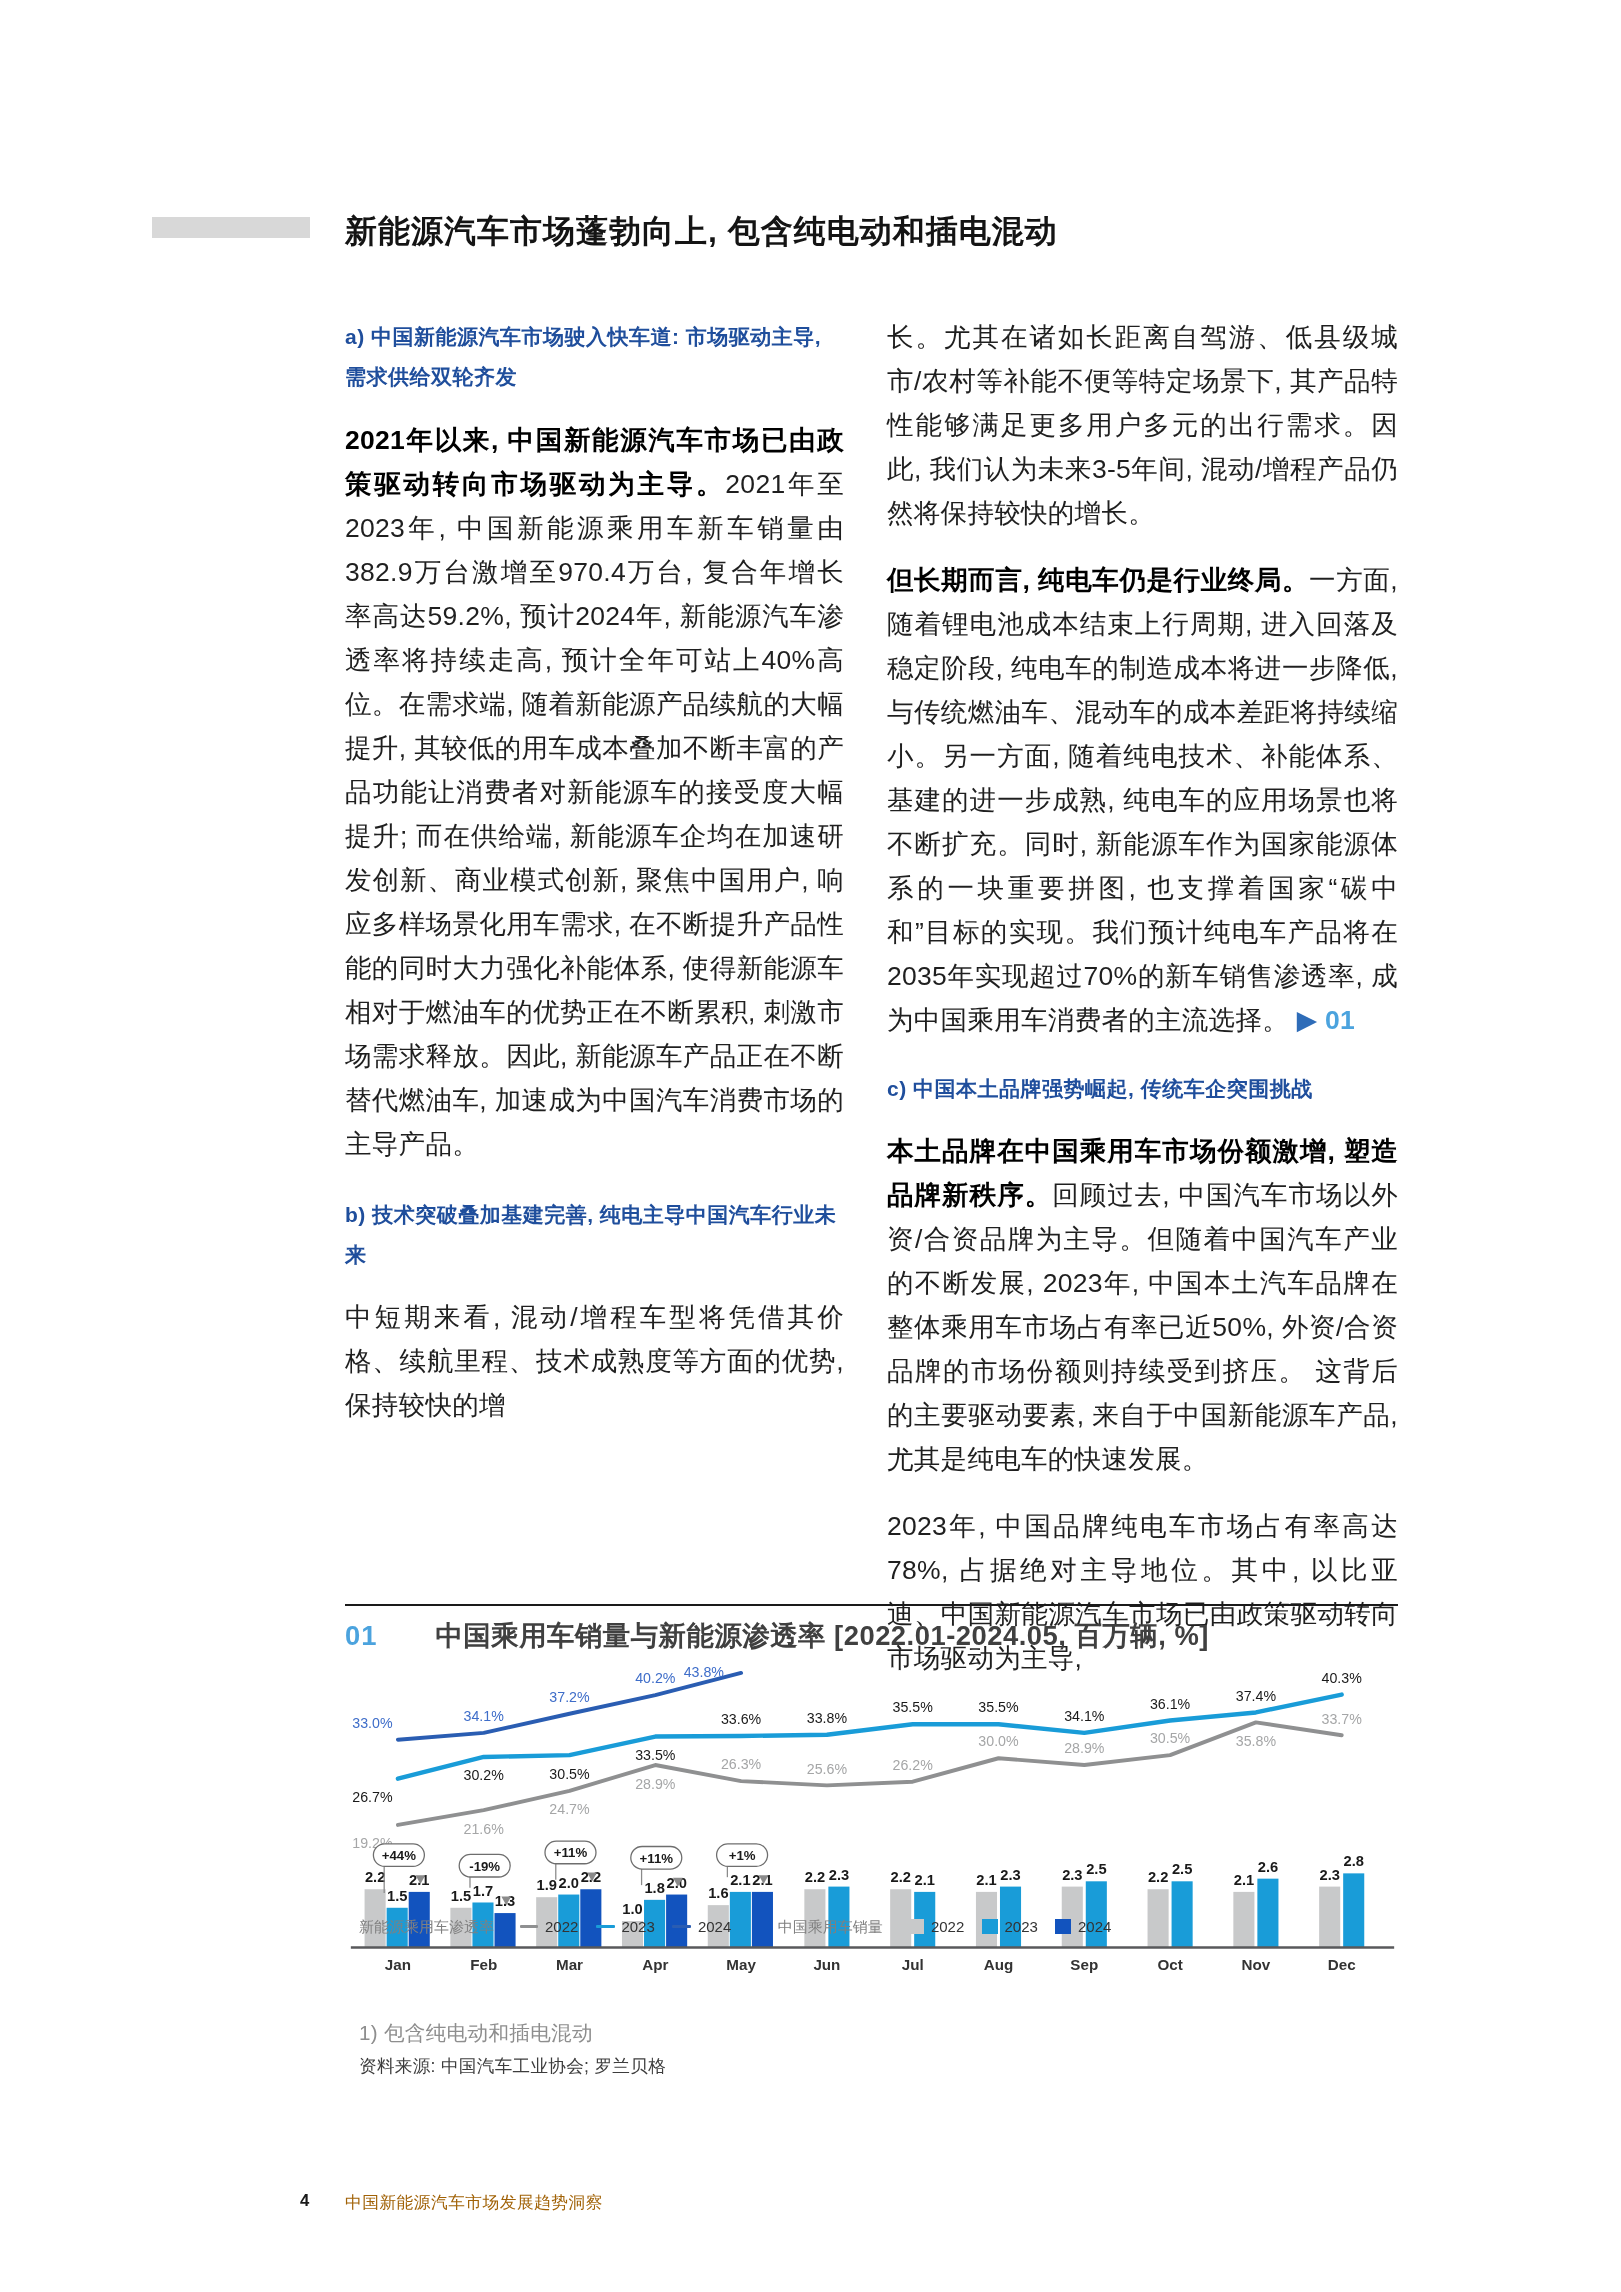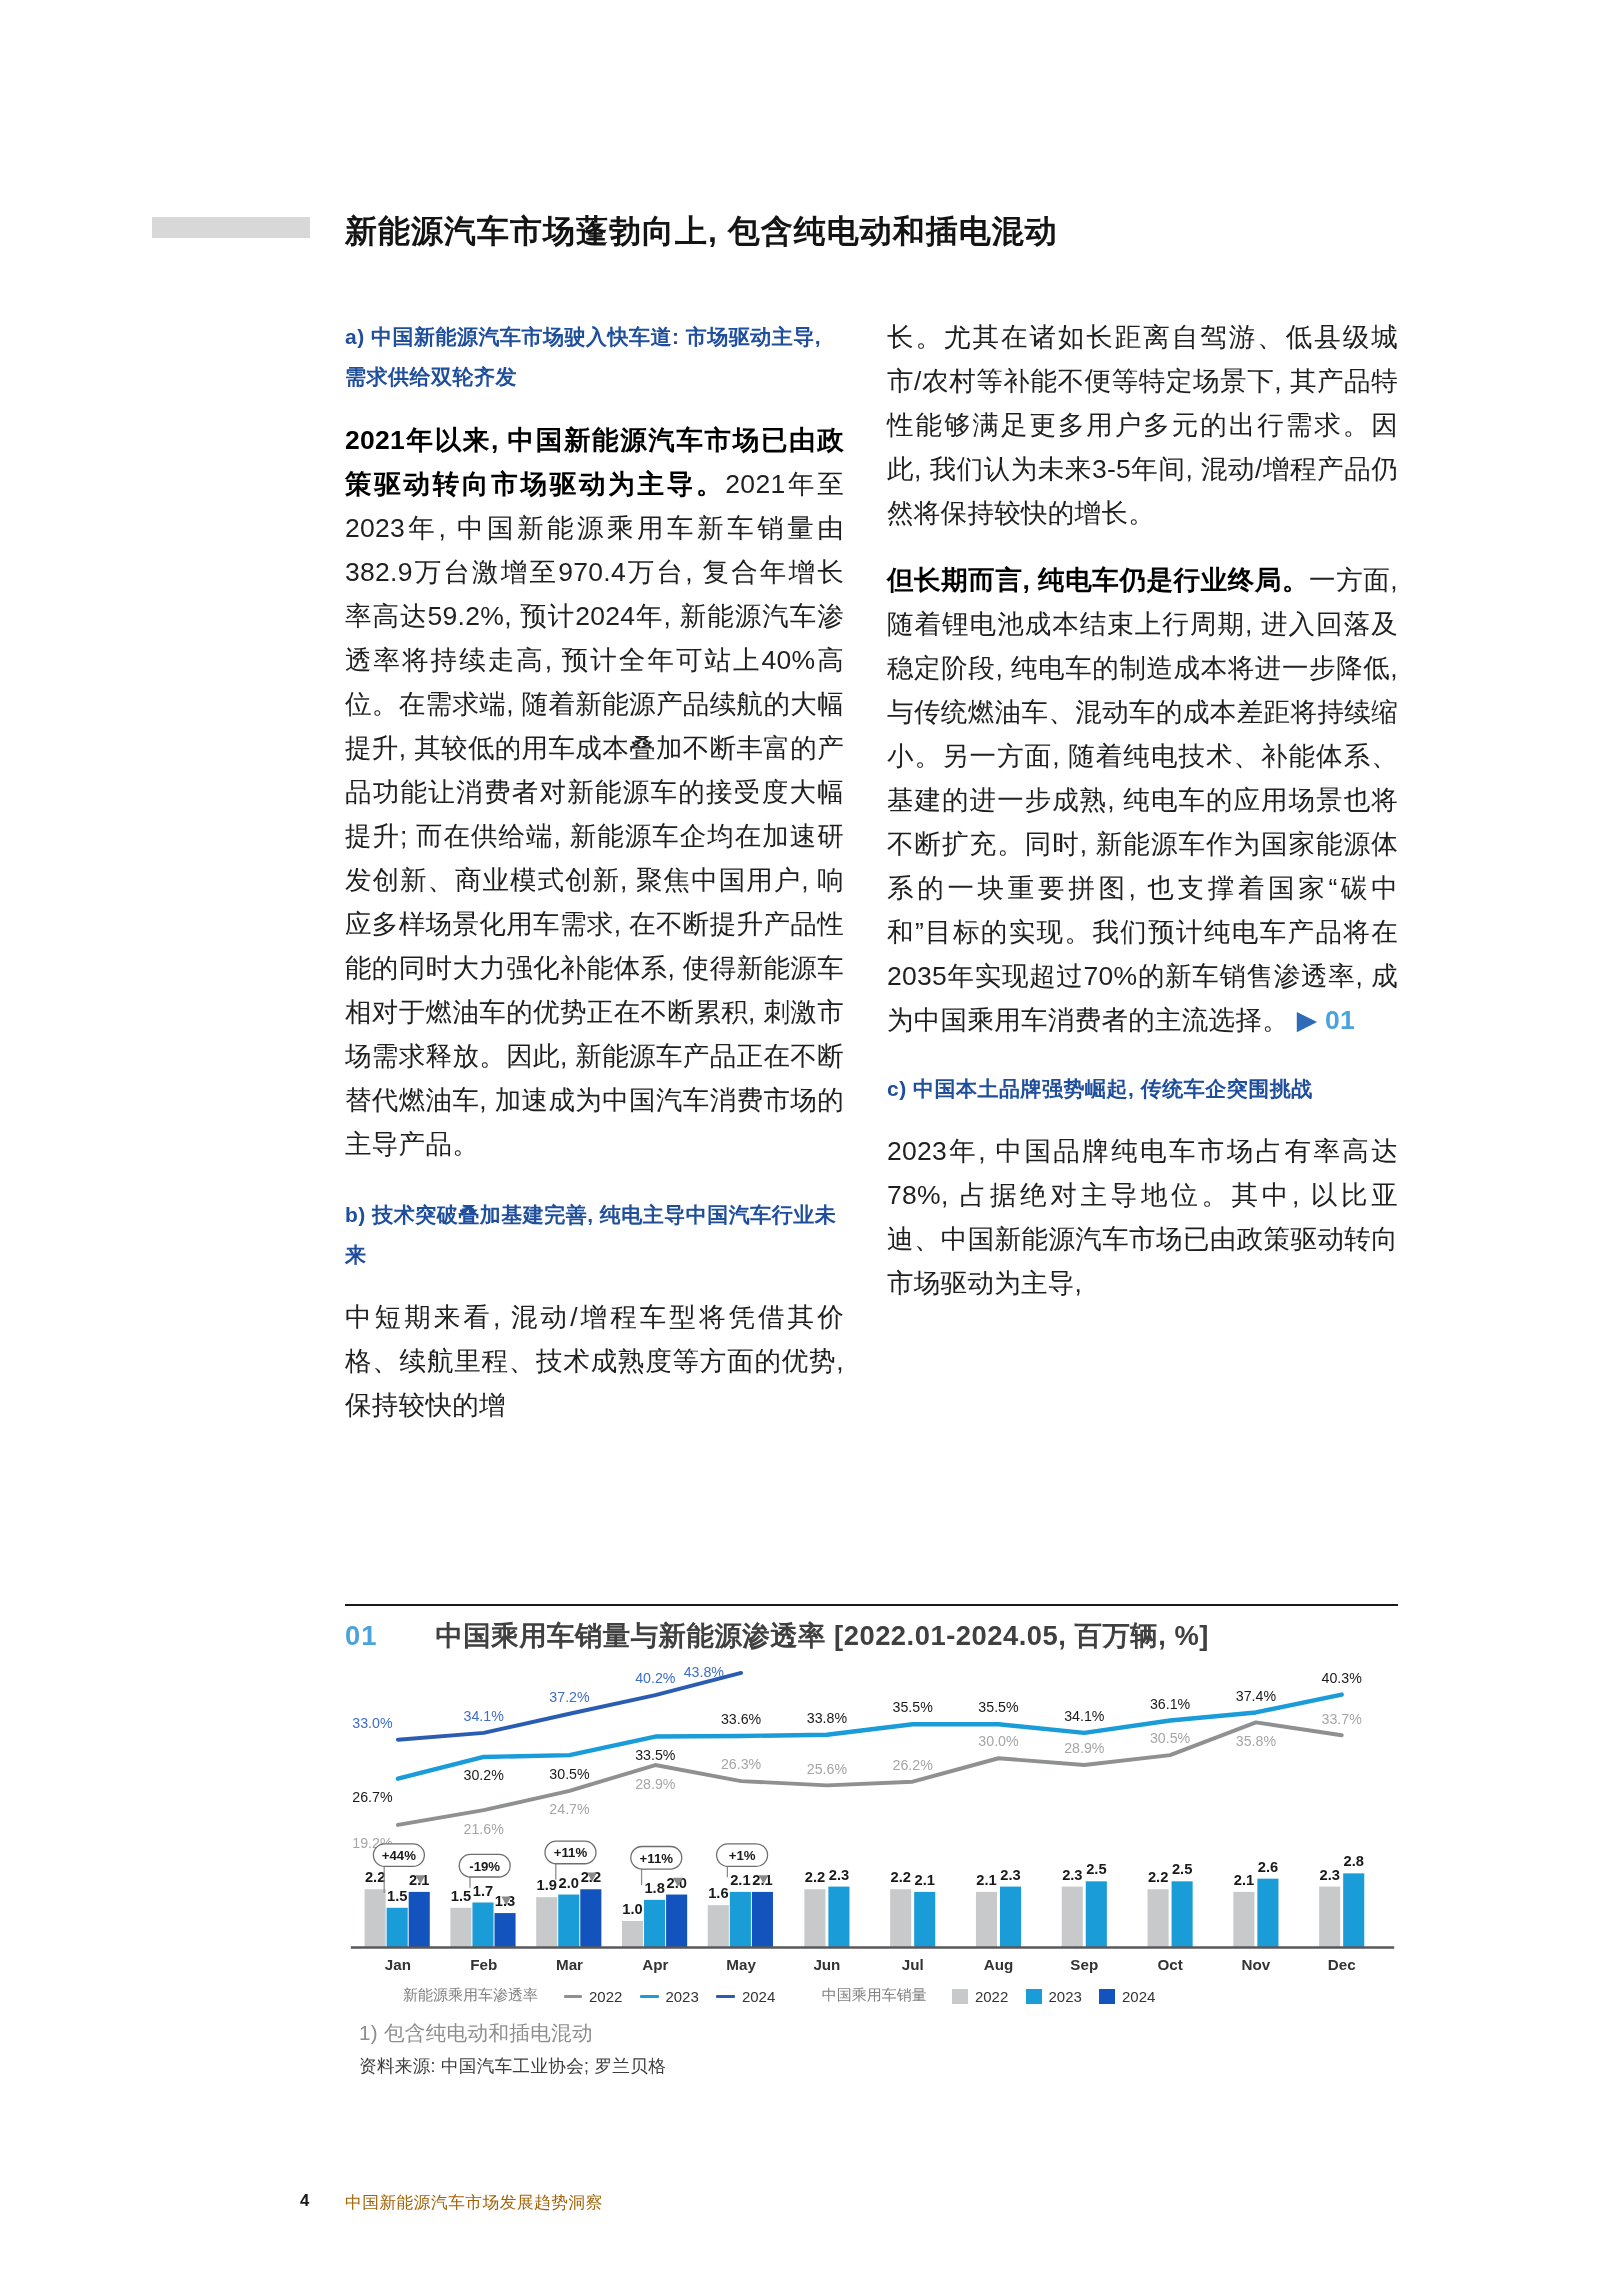--- a/index.html
+++ b/index.html
@@ -18,21 +18,21 @@
   .body-p.tight{margin-bottom:0;}
   .lead{font-weight:700;color:#000;}
   .figref{white-space:nowrap;font-weight:700;}
   .figref .arrow{color:#2e6cb8;}
   .figref .num{color:#4ba3de;}
   .chart-rule{position:absolute;left:345px;top:1604px;width:1053px;height:2px;background:#1a1a1a;}
   .chart-header{position:absolute;left:345px;top:1618px;width:1053px;display:flex;align-items:baseline;}
   .chart-num{font-size:27.4px;font-weight:700;color:#4ba3de;letter-spacing:1px;}
   .chart-title{font-size:27.4px;font-weight:700;color:#404040;margin-left:58px;letter-spacing:0.5px;}
   #chart-svg{position:absolute;left:343px;top:1663px;overflow:visible;}
-  .legend{position:absolute;left:359px;top:1986px;display:flex;align-items:flex-end;font-size:15px;color:#333;margin-left:44px;}
+  .legend{position:absolute;left:359px;top:1918px;display:flex;align-items:flex-start;font-size:15px;color:#333;}
   .legend .lg-title{color:#808080;margin-right:25.5px;}
   .legend .lg-item{display:flex;align-items:center;margin-right:17.6px;}
   .legend .sw-line{display:inline-block;width:18.6px;height:3.9px;border-radius:1px;margin-right:6.9px;}
   .legend .sw-box{display:inline-block;width:15.7px;height:15.7px;margin-right:6.9px;}
   .legend .lg-gap{width:29px;}
   .footnote{position:absolute;left:359px;top:2019px;font-size:20.6px;color:#8e8e8e;letter-spacing:0.3px;}
   .source{position:absolute;left:359px;top:2054px;font-size:17.6px;color:#3c3c3c;letter-spacing:0.3px;}
   .footer-num{position:absolute;left:300px;top:2191px;font-size:16.7px;font-weight:700;color:#1a1a1a;}
   .footer-text{position:absolute;left:345px;top:2191px;font-size:16.7px;font-weight:500;color:#a16207;letter-spacing:0.5px;}
 </style>
@@ -48,20 +48,21 @@
     <h2 class="sec-heading">a) 中国新能源汽车市场驶入快车道: 市场驱动主导, 需求供给双轮齐发</h2>
     <p class="body-p"><span class="lead">2021年以来, 中国新能源汽车市场已由政策驱动转向市场驱动为主导。</span><span>2021年至2023年, 中国新能源乘用车新车销量由382.9万台激增至970.4万台, 复合年增长率高达59.2%, 预计2024年, 新能源汽车渗透率将持续走高, 预计全年可站上40%高位。在需求端, 随着新能源产品续航的大幅提升, 其较低的用车成本叠加不断丰富的产品功能让消费者对新能源车的接受度大幅提升; 而在供给端, 新能源车企均在加速研发创新、商业模式创新, 聚焦中国用户, 响应多样场景化用车需求, 在不断提升产品性能的同时大力强化补能体系, 使得新能源车相对于燃油车的优势正在不断累积, 刺激市场需求释放。因此, 新能源车产品正在不断替代燃油车, 加速成为中国汽车消费市场的主导产品。</span></p>
     <h2 class="sec-heading gap-top">b) 技术突破叠加基建完善, 纯电主导中国汽车行业未来</h2>
     <p class="body-p tight">中短期来看, 混动/增程车型将凭借其价格、续航里程、技术成熟度等方面的优势, 保持较快的增</p>
   </div>
 
   <div class="col col-right">
     <p class="body-p">长。尤其在诸如长距离自驾游、低县级城市/农村等补能不便等特定场景下, 其产品特性能够满足更多用户多元的出行需求。因此, 我们认为未来3-5年间, 混动/增程产品仍然将保持较快的增长。</p>
     <p class="body-p"><span class="lead">但长期而言, 纯电车仍是行业终局。</span><span>一方面, 随着锂电池成本结束上行周期, 进入回落及稳定阶段, 纯电车的制造成本将进一步降低, 与传统燃油车、混动车的成本差距将持续缩小。另一方面, 随着纯电技术、补能体系、基建的进一步成熟, 纯电车的应用场景也将不断扩充。同时, 新能源车作为国家能源体系的一块重要拼图, 也支撑着国家“碳中和”目标的实现。我们预计纯电车产品将在2035年实现超过70%的新车销售渗透率, 成为中国乘用车消费者的主流选择。</span><span class="figref"> <span class="arrow">▶</span> <span class="num">01</span></span></p>
     <h2 class="sec-heading" style="margin-top:27.4px;">c) 中国本土品牌强势崛起, 传统车企突围挑战</h2>
+    <p class="body-p"><span class="lead">本土品牌在中国乘用车市场份额激增, 塑造品牌新秩序。</span><span>回顾过去, 中国汽车市场以外资/合资品牌为主导。但随着中国汽车产业的不断发展, 2023年, 中国本土汽车品牌在整体乘用车市场占有率已近50%, 外资/合资品牌的市场份额则持续受到挤压。 这背后的主要驱动要素, 来自于中国新能源车产品, 尤其是纯电车的快速发展。</span></p>
     <p class="body-p tight">2023年, 中国品牌纯电车市场占有率高达78%, 占据绝对主导地位。其中, 以比亚迪、中国新能源汽车市场已由政策驱动转向市场驱动为主导,</p>
   </div>
 
   <div class="chart-rule"></div>
   <div class="chart-header">
     <span class="chart-num">01</span>
     <span class="chart-title">中国乘用车销量与新能源渗透率 [2022.01-2024.05, 百万辆, %]</span>
   </div>
 
   <svg id="chart-svg" width="1059" height="316" viewBox="0 0 1080 322">

